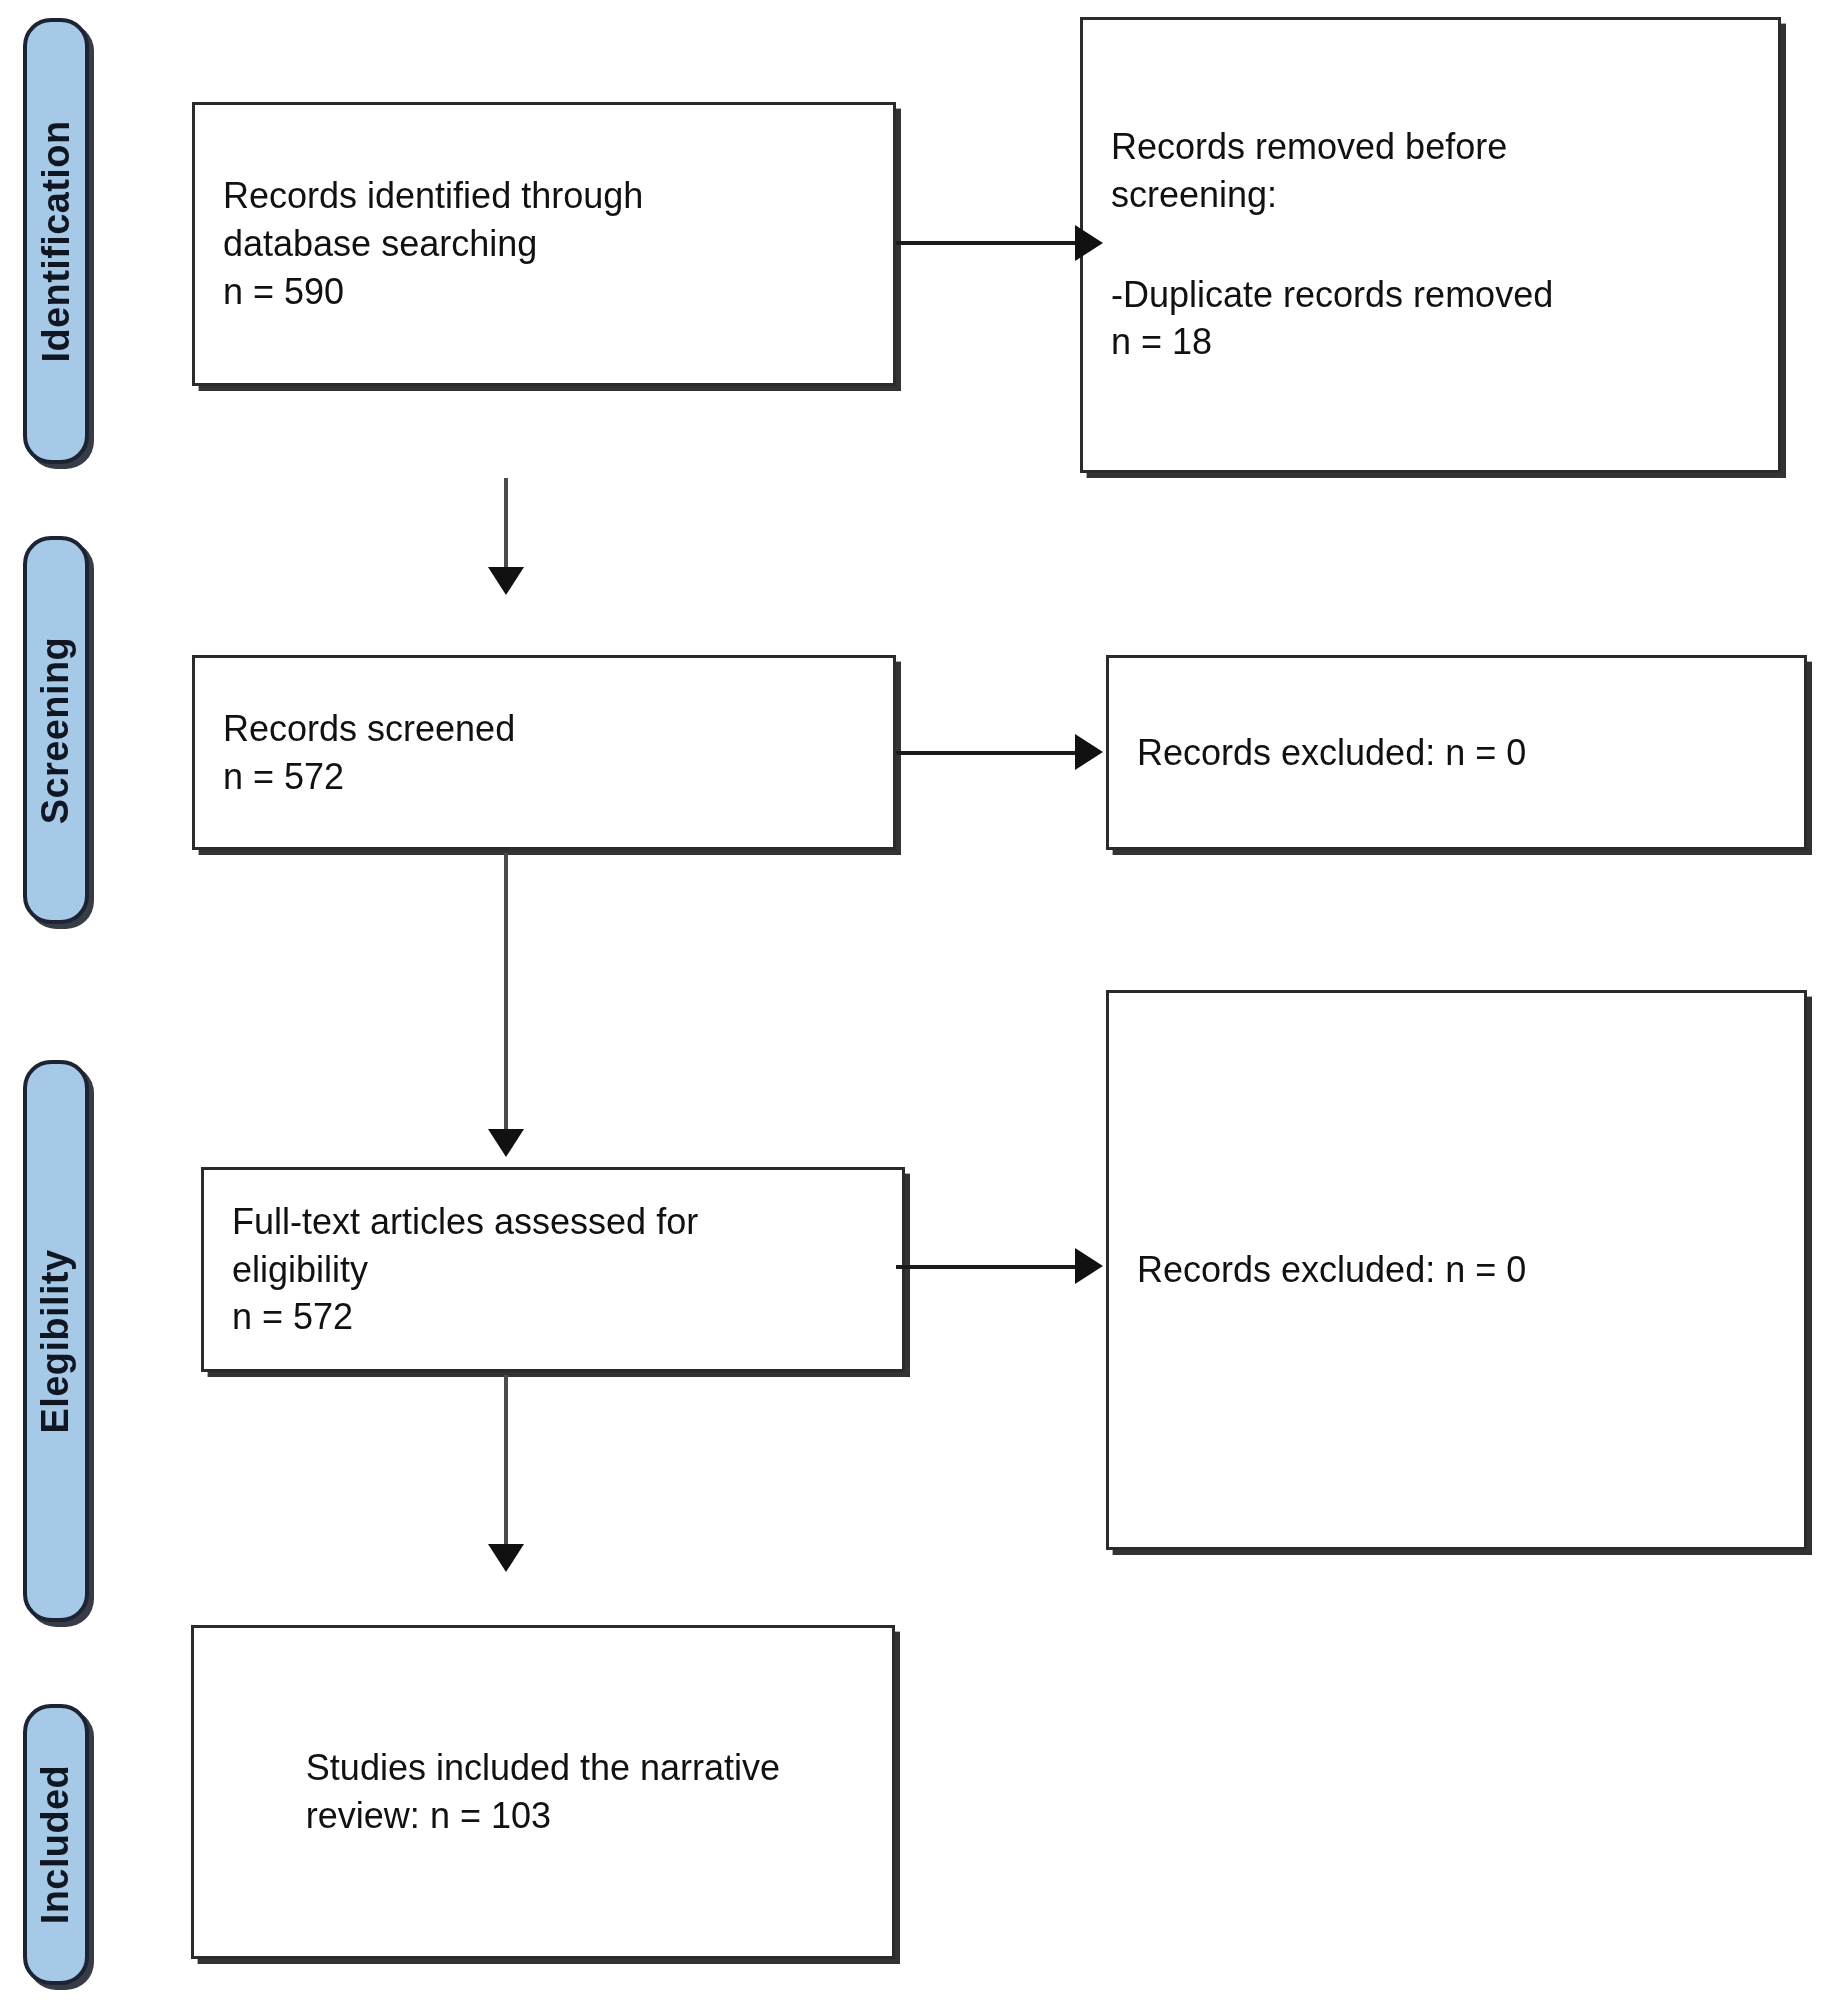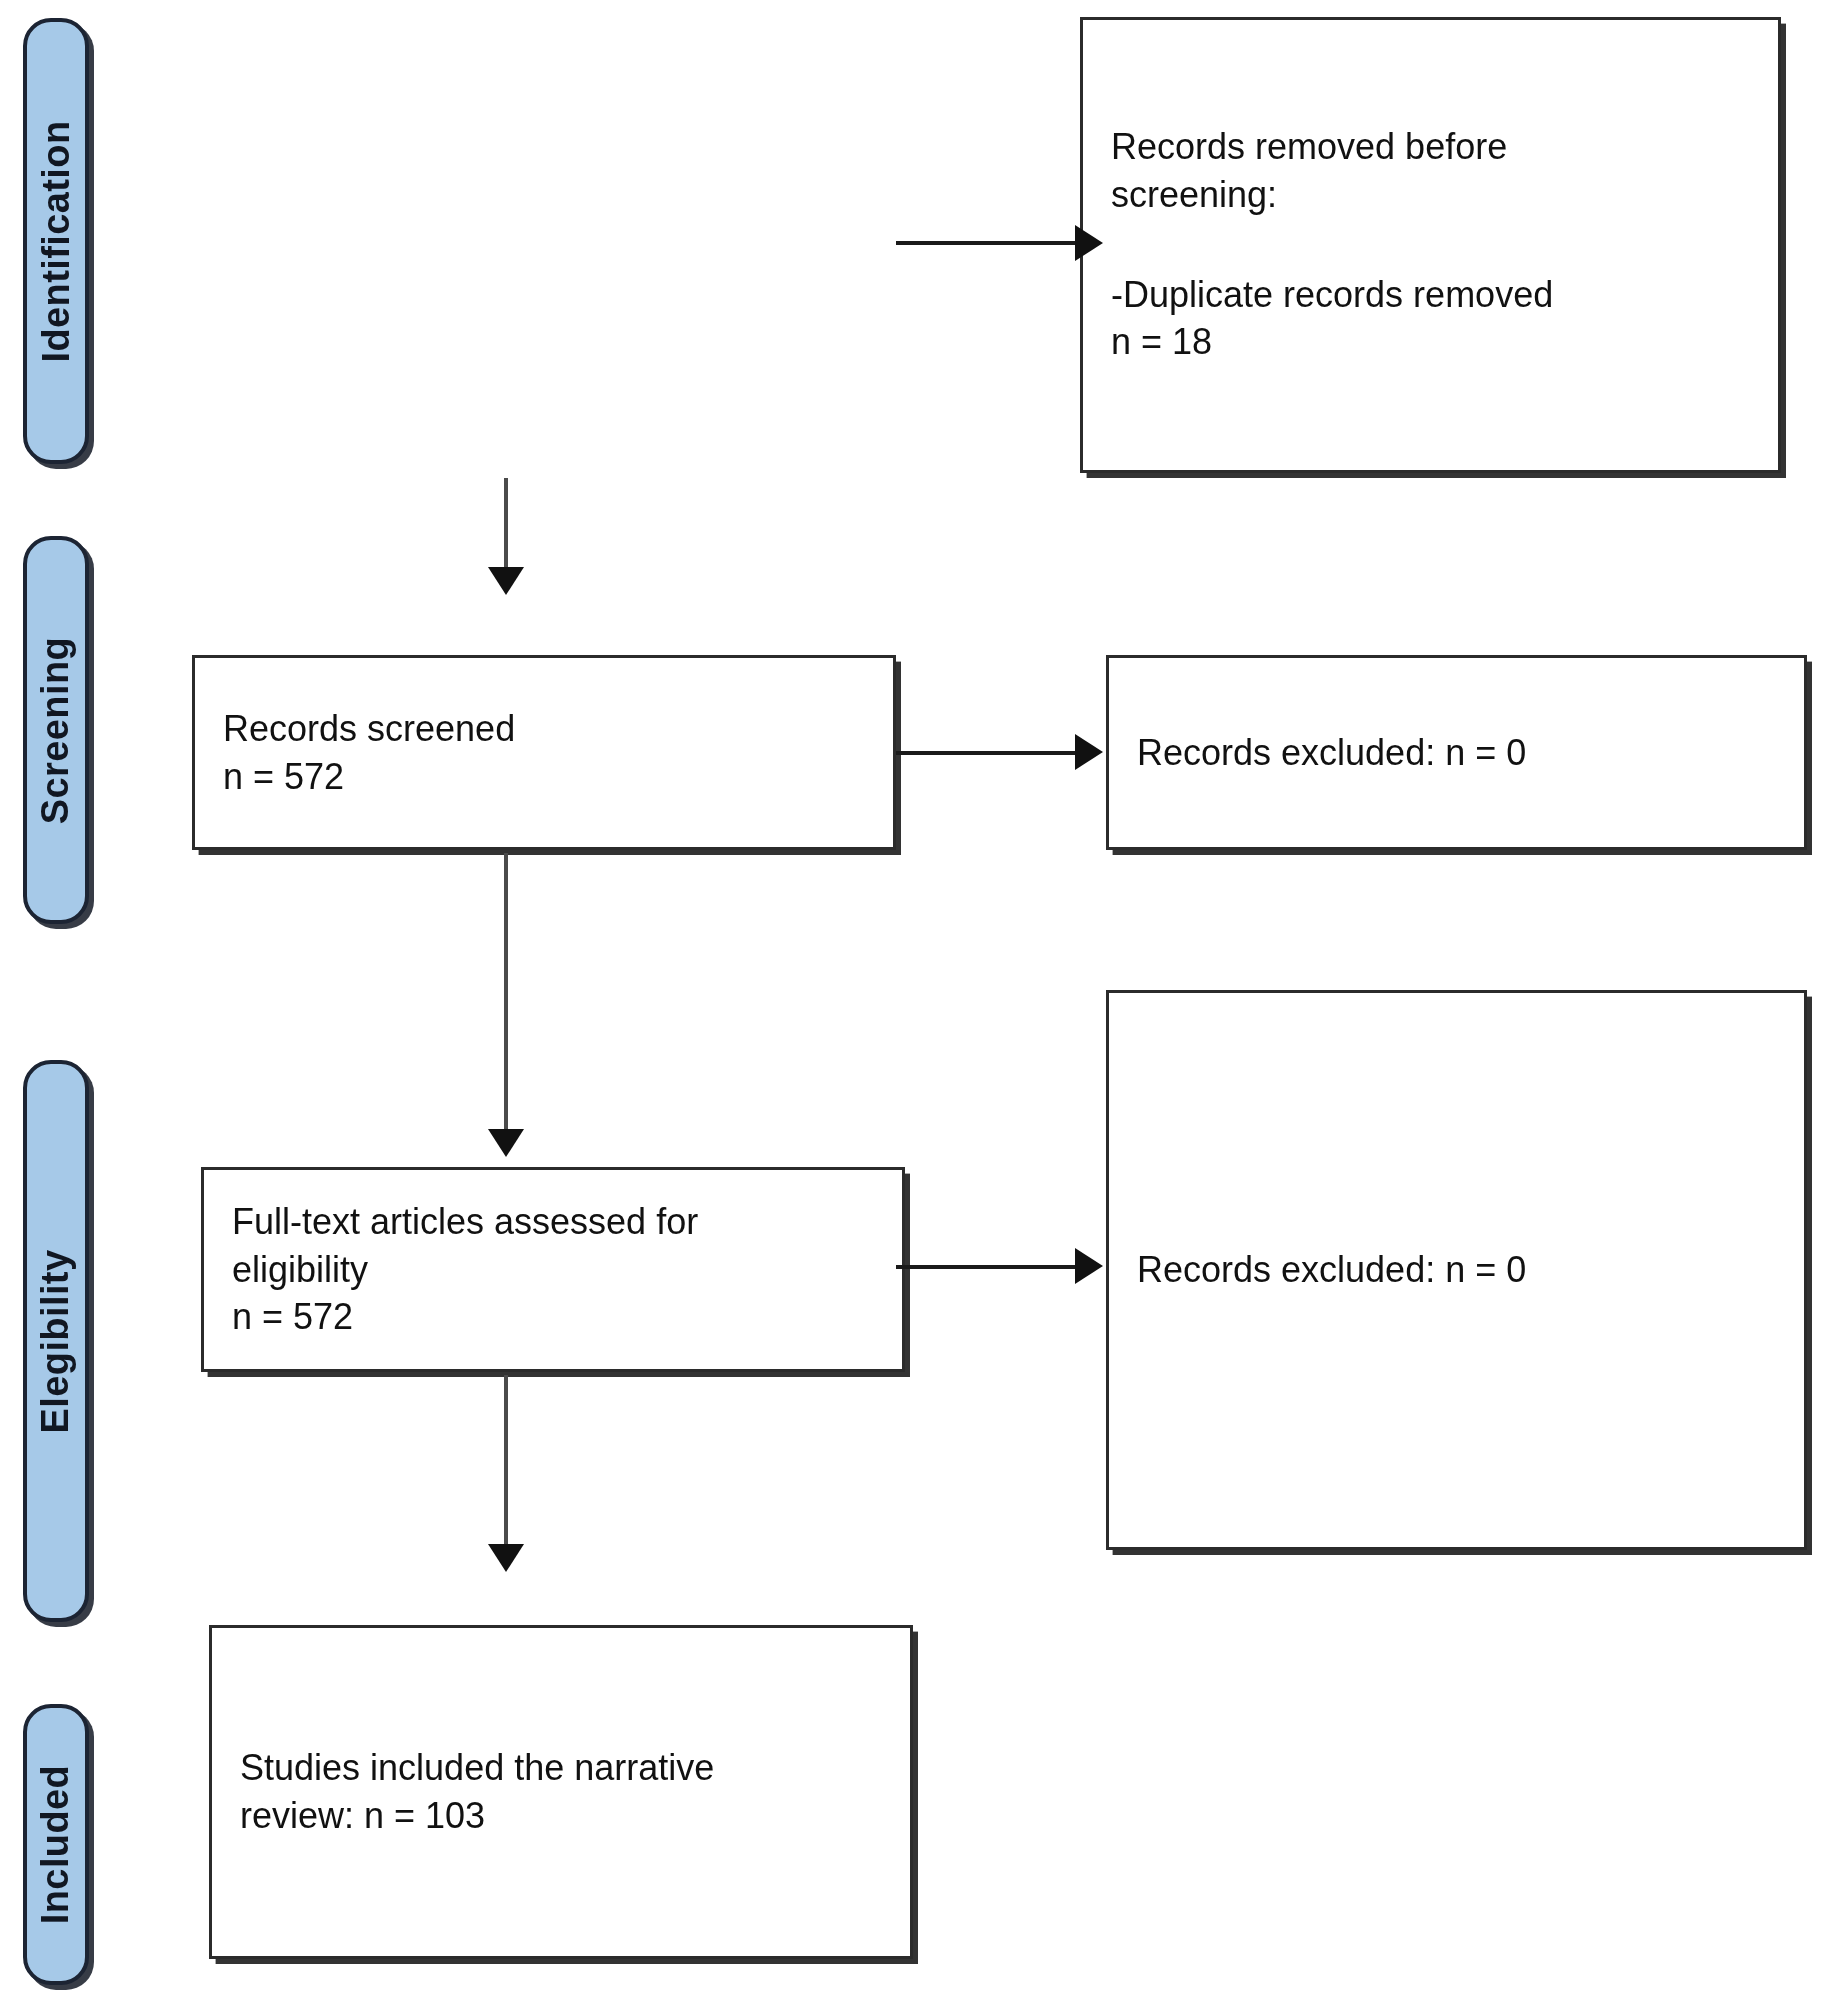--- a/index.html
+++ b/index.html
@@ -103,20 +103,25 @@
   </div>
 
   <div class="stage-pill" style="left:23px; top:1060px; width:66px; height:562px;">
     <span class="pill-label">Elegibility</span>
   </div>
 
   <div class="stage-pill" style="left:23px; top:1704px; width:66px; height:281px;">
     <span class="pill-label">Included</span>
   </div>
 
+  <div class="flow-box" style="left:192px; top:102px; width:704px; height:284px;">
+    <div class="box-text">Records identified through
+database searching
+n = 590</div>
+  </div>
 
   <div class="flow-box" style="left:1080px; top:16.5px; width:701px; height:456px;">
     <div class="box-text">Records removed before
 screening:</div>
     <div class="box-text">-Duplicate records removed
  n = 18</div>
   </div>
 
   <div class="conn-h" style="left:896px; top:241px; width:182px;"></div>
   <div class="conn-h-arrow" style="left:1075px; top:225px;"></div>
@@ -148,19 +153,19 @@
   <div class="flow-box" style="left:1106px; top:990px; width:701px; height:560px;">
     <div class="box-text">Records excluded: n = 0</div>
   </div>
 
   <div class="conn-h" style="left:896px; top:1265px; width:182px;"></div>
   <div class="conn-h-arrow" style="left:1075px; top:1248px;"></div>
 
   <div class="conn-v" style="left:504px; top:1375px; height:172px;"></div>
   <div class="conn-v-arrow" style="left:488px; top:1544px;"></div>
 
-  <div class="flow-box" style="left:209px; top:1625px; width:704px; height:334px;">
+  <div class="flow-box" style="left:191px; top:1625px; width:704px; height:334px;align-items:center;">
     <div class="box-text">Studies included the narrative
 review: n = 103</div>
   </div>
 
 </div>
 
 
 </body></html>

